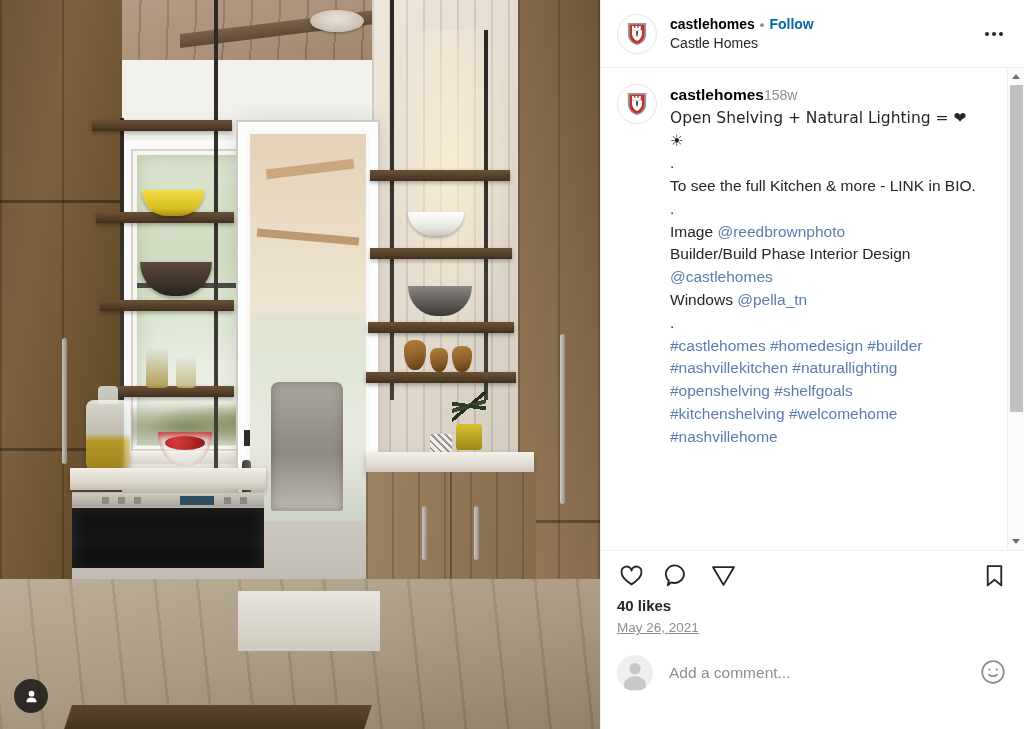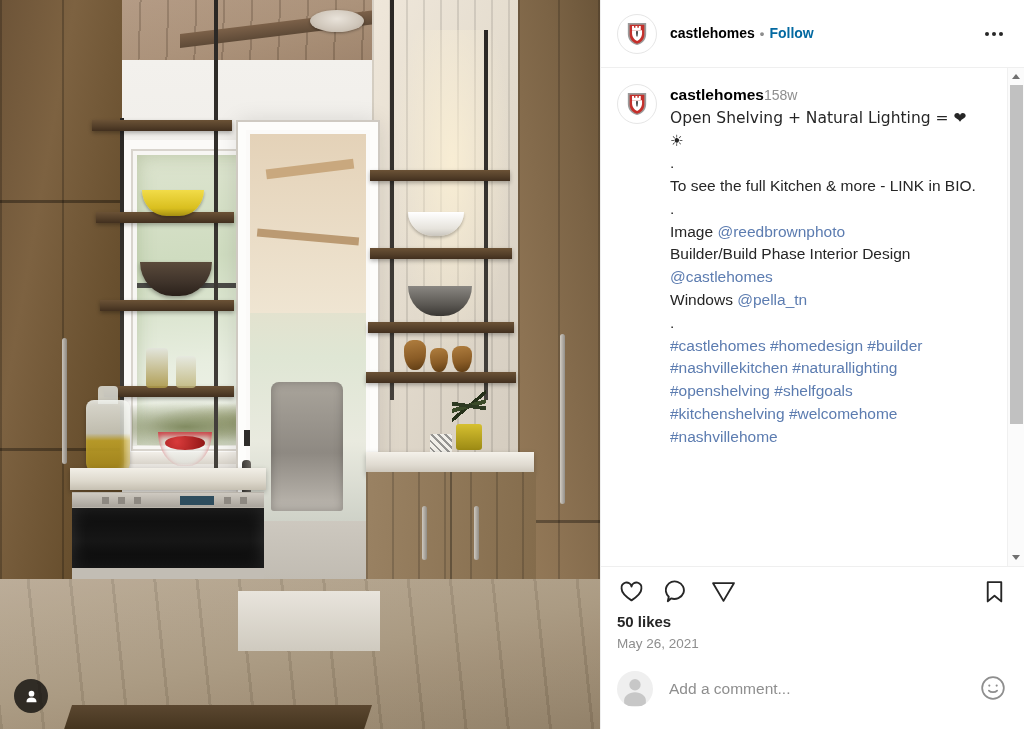--- a/index.html
+++ b/index.html
@@ -403,26 +403,26 @@
   
   .p-actions {
     flex:0 0 auto; padding:10px 16px 0 16px;
     display:flex; align-items:center;
   }
   .act { width:28px; height:28px; margin-right:18px; cursor:pointer; display:flex; align-items:center; justify-content:center; }
   .act svg { width:25px; height:25px; stroke:#262626; fill:none; stroke-width:1.8; }
   .act-save { margin-left:auto; margin-right:0; }
 
   .p-likes { flex:0 0 auto; padding:8px 16px 0 16px; font-size:15px; font-weight:700; color:#262626; }
-  .p-date { flex:0 0 auto; padding:6px 16px 0 16px; font-size:13.5px; color:#8e8e8e; }
+  .p-date { flex:0 0 auto; padding:6px 16px 0 16px; font-size:13.5px; color:#8e8e8e;text-decoration:underline; }
 
   
   .p-comment {
     flex:0 0 auto; display:flex; align-items:center; gap:16px;
-    padding: 20px 16px 22px 16px;
+    padding: 20px 16px 38px 16px;
   }
   .c-avatar {
     width:36px; height:36px; border-radius:50%; background:#efefef;
     display:flex; align-items:center; justify-content:center; flex:0 0 36px;
     overflow:hidden;
   }
   .c-avatar svg { width:34px; height:34px; fill:#c7c7c7; }
   .c-input {
     flex:1 1 auto; border:none; outline:none; font-size:15.5px;
     color:#262626; font-family:"Liberation Sans", sans-serif; background:transparent;
@@ -558,20 +558,21 @@
           <path d="M11.1 12.4 h1.8 l-.4 4.2 h-1 Z" fill="#1a1a1a"></path>
           <circle cx="12" cy="11.7" r="1" fill="#1a1a1a"></circle>
         </svg>
       </div>
       <div class="h-text">
         <div class="h-row1">
           <span class="uname">castlehomes</span>
           <span class="dot-sep">•</span>
           <span class="follow">Follow</span>
         </div>
+        <div class="h-row2">Castle Homes</div>
       </div>
       <div class="more-btn">
         <i></i>
         <i></i>
         <i></i>
       </div>
     </div>
 
     <div class="p-scroll">
       <div class="p-scroll-inner">
@@ -624,21 +625,21 @@
           <path d="M22 4 L2 4 L12 21 Z" stroke-linejoin="round"></path>
         </svg>
       </div>
       <div class="act act-save">
         <svg viewBox="0 0 24 24" aria-hidden="true">
           <path d="M5.5 3 h13 v18.5 l-6.5 -5.4 l-6.5 5.4 Z" stroke-linejoin="round"></path>
         </svg>
       </div>
     </div>
 
-    <div class="p-likes">50 likes</div>
+    <div class="p-likes">40 likes</div>
     <div class="p-date">May 26, 2021</div>
 
     <div class="p-comment">
       <div class="c-avatar">
         <svg viewBox="0 0 36 36" aria-hidden="true">
           <circle cx="18" cy="13.5" r="6"></circle>
           <path d="M18 21.5 c-6.5 0 -11.5 4 -11.5 8.6 V36 h23 v-5.9 c0 -4.6 -5 -8.6 -11.5 -8.6 z"></path>
         </svg>
       </div>
       <input class="c-input" type="text" placeholder="Add a comment..." style="">

